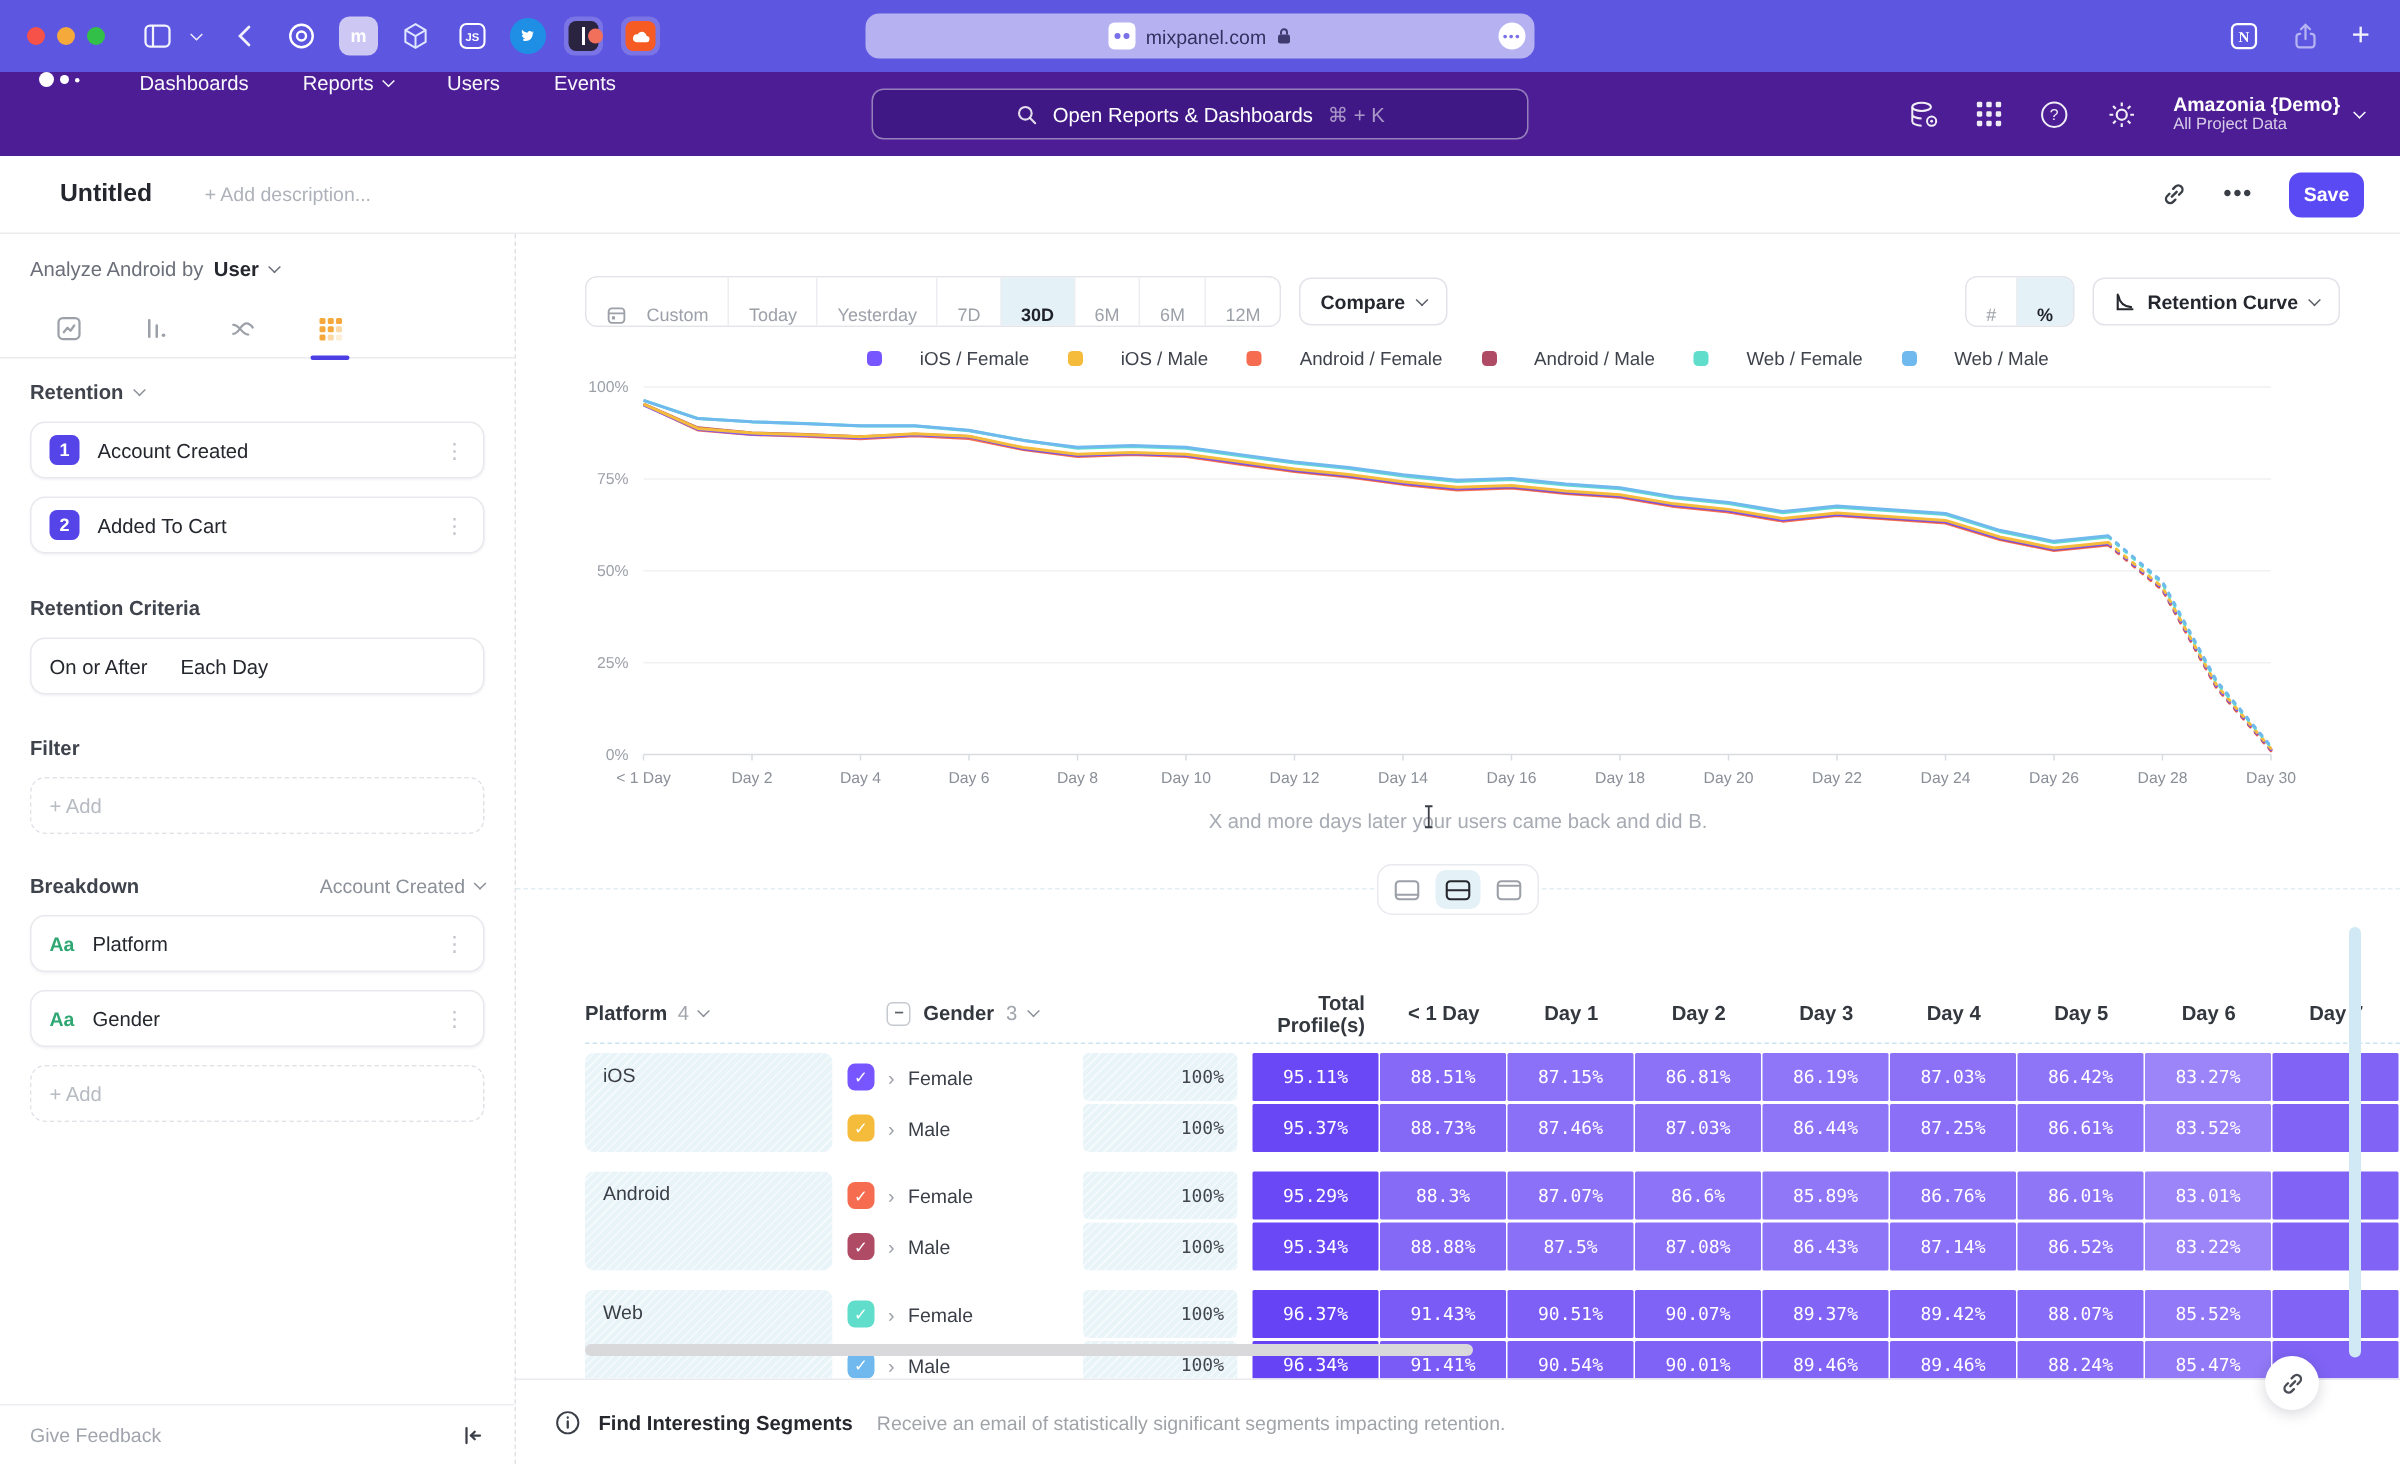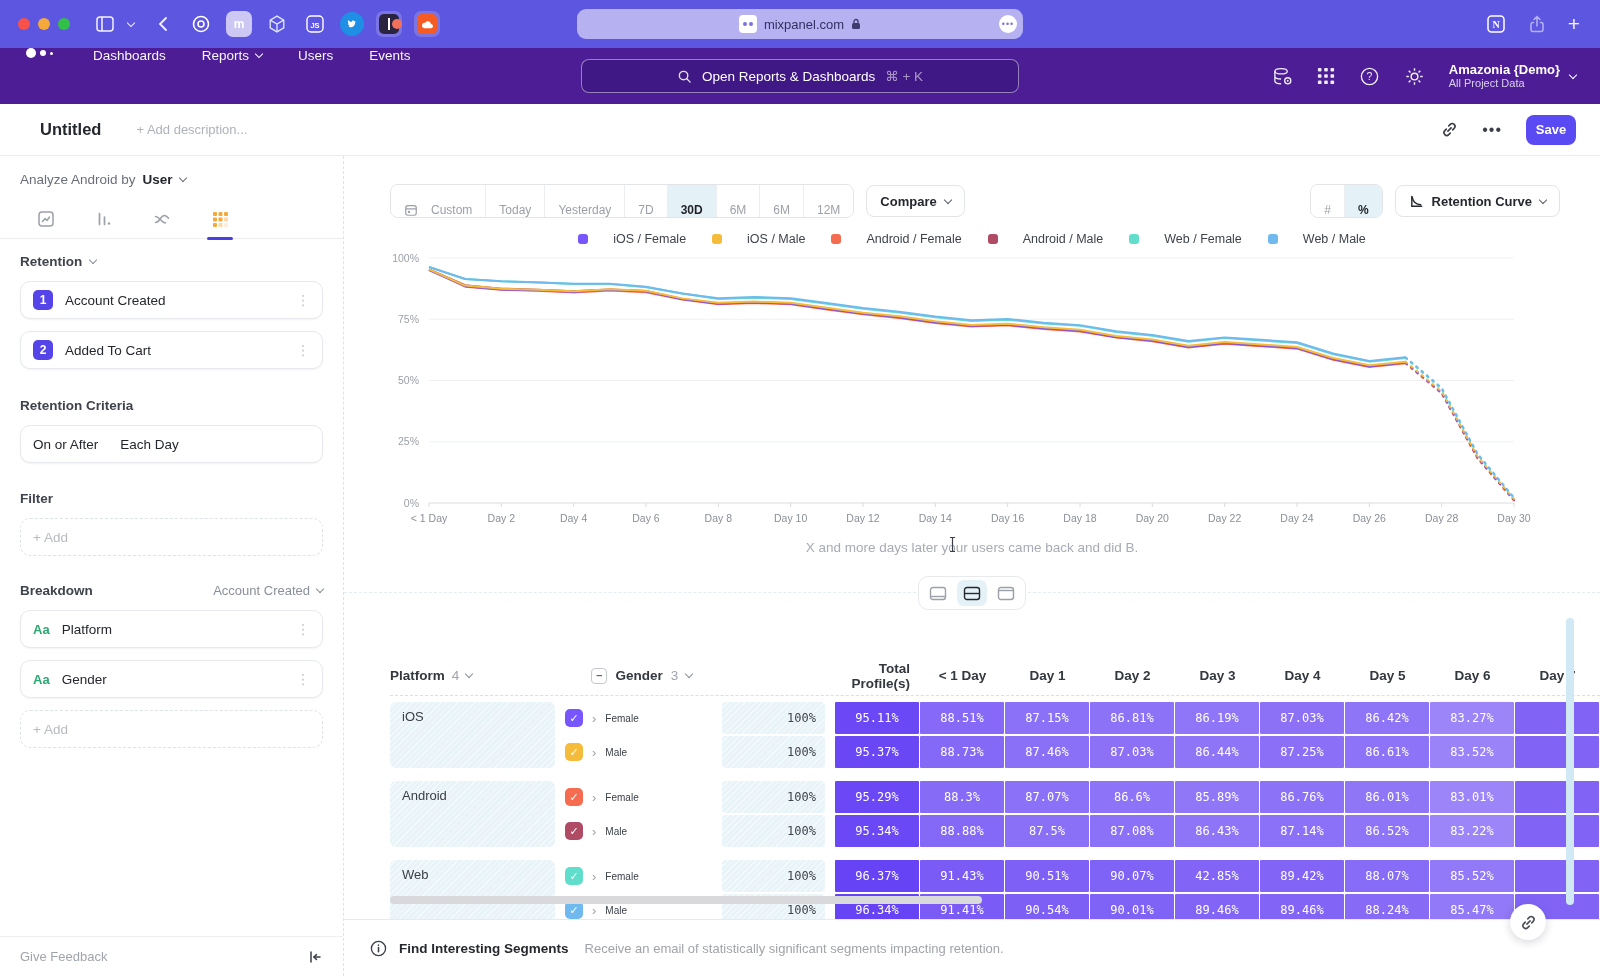--- a/index.html
+++ b/index.html
@@ -114,21 +114,21 @@
   .h-day:first-of-type{margin-left:10px;}
   .tbody{position:absolute;top:546px;left:46px;right:0;height:217px;overflow:hidden;}
   .tgroup{display:flex;margin-bottom:13px;}
   .pcell{width:198px;border-radius:6px;padding:7px 12px;font-size:13px;color:#3a3e46;margin-right:10px;}
   .hatch{background-color:#e8f4f8;background-image:repeating-linear-gradient(135deg,rgba(255,255,255,.55) 0 1px,transparent 1px 4px);}
   .grows{flex:1;display:flex;flex-direction:column;gap:2px;}
   .trow{display:flex;align-items:stretch;height:32px;}
   .gwrap{width:157px;display:flex;align-items:center;gap:9px;}
   .gcheck{width:18px;height:18px;border-radius:5px;color:#fff;font-size:11px;display:flex;align-items:center;justify-content:center;flex:none;}
   .gchev{color:#9ca0a8;font-size:13px;}
-  .gname{font-size:10px;color:#3a3e46;text-align:center;}
+  .gname{font-size:13px;color:#3a3e46;text-align:center;}
   .tcell{width:103px;border-radius:4px;display:flex;justify-content:flex-end;align-items:center;padding-right:9px;margin-right:10px;
     font-family:"DejaVu Sans Mono",monospace;font-size:12px;color:#41454e;}
   .vcell{flex:0 0 84px;margin-right:1px;display:flex;align-items:center;justify-content:center;color:#fff;
     font-family:"DejaVu Sans Mono",monospace;font-size:12px;border-radius:1px;}
   .hscroll{position:absolute;top:740px;left:46px;width:592px;height:8px;border-radius:4px;background:#d9d9dc;z-index:5;}
   .vscroll{position:absolute;top:462px;right:26px;width:8px;height:287px;border-radius:4px;background:#d0e9f4;z-index:5;}
 
   
   .bottom-bar{position:absolute;left:0;right:0;bottom:0;height:57px;background:#fff;border-top:1px solid #e9eaed;display:flex;align-items:center;padding-left:26px;gap:12px;z-index:4;}
   .bb-title{font-size:13.5px;font-weight:700;color:#26282e;}
@@ -702,21 +702,21 @@
                 <span class="gwrap">
                   <span class="gcheck" style="background: rgb(97, 222, 203);">✓</span>
                   <span class="gchev">›</span>
                   <span class="gname">Female</span>
                 </span>
                 <span class="tcell hatch">100%</span>
                 <span class="vcell" style="background: rgba(97, 61, 244, 0.97);">96.37%</span>
                 <span class="vcell" style="background: rgba(97, 61, 244, 0.843);">91.43%</span>
                 <span class="vcell" style="background: rgba(97, 61, 244, 0.82);">90.51%</span>
                 <span class="vcell" style="background: rgba(97, 61, 244, 0.81);">90.07%</span>
-                <span class="vcell" style="background: rgba(97, 61, 244, 0.792);">42.85%</span>
+                <span class="vcell" style="background: rgba(97, 61, 244, 0.792);">89.37%</span>
                 <span class="vcell" style="background: rgba(97, 61, 244, 0.792);">89.42%</span>
                 <span class="vcell" style="background: rgba(97, 61, 244, 0.757);">88.07%</span>
                 <span class="vcell" style="background: rgba(97, 61, 244, 0.69);">85.52%</span>
                 <span class="vcell" style="background: rgba(97, 61, 244, 0.8);"></span>
               </div>
               <div class="trow">
                 <span class="gwrap">
                   <span class="gcheck" style="background: rgb(111, 185, 238);">✓</span>
                   <span class="gchev">›</span>
                   <span class="gname">Male</span>

